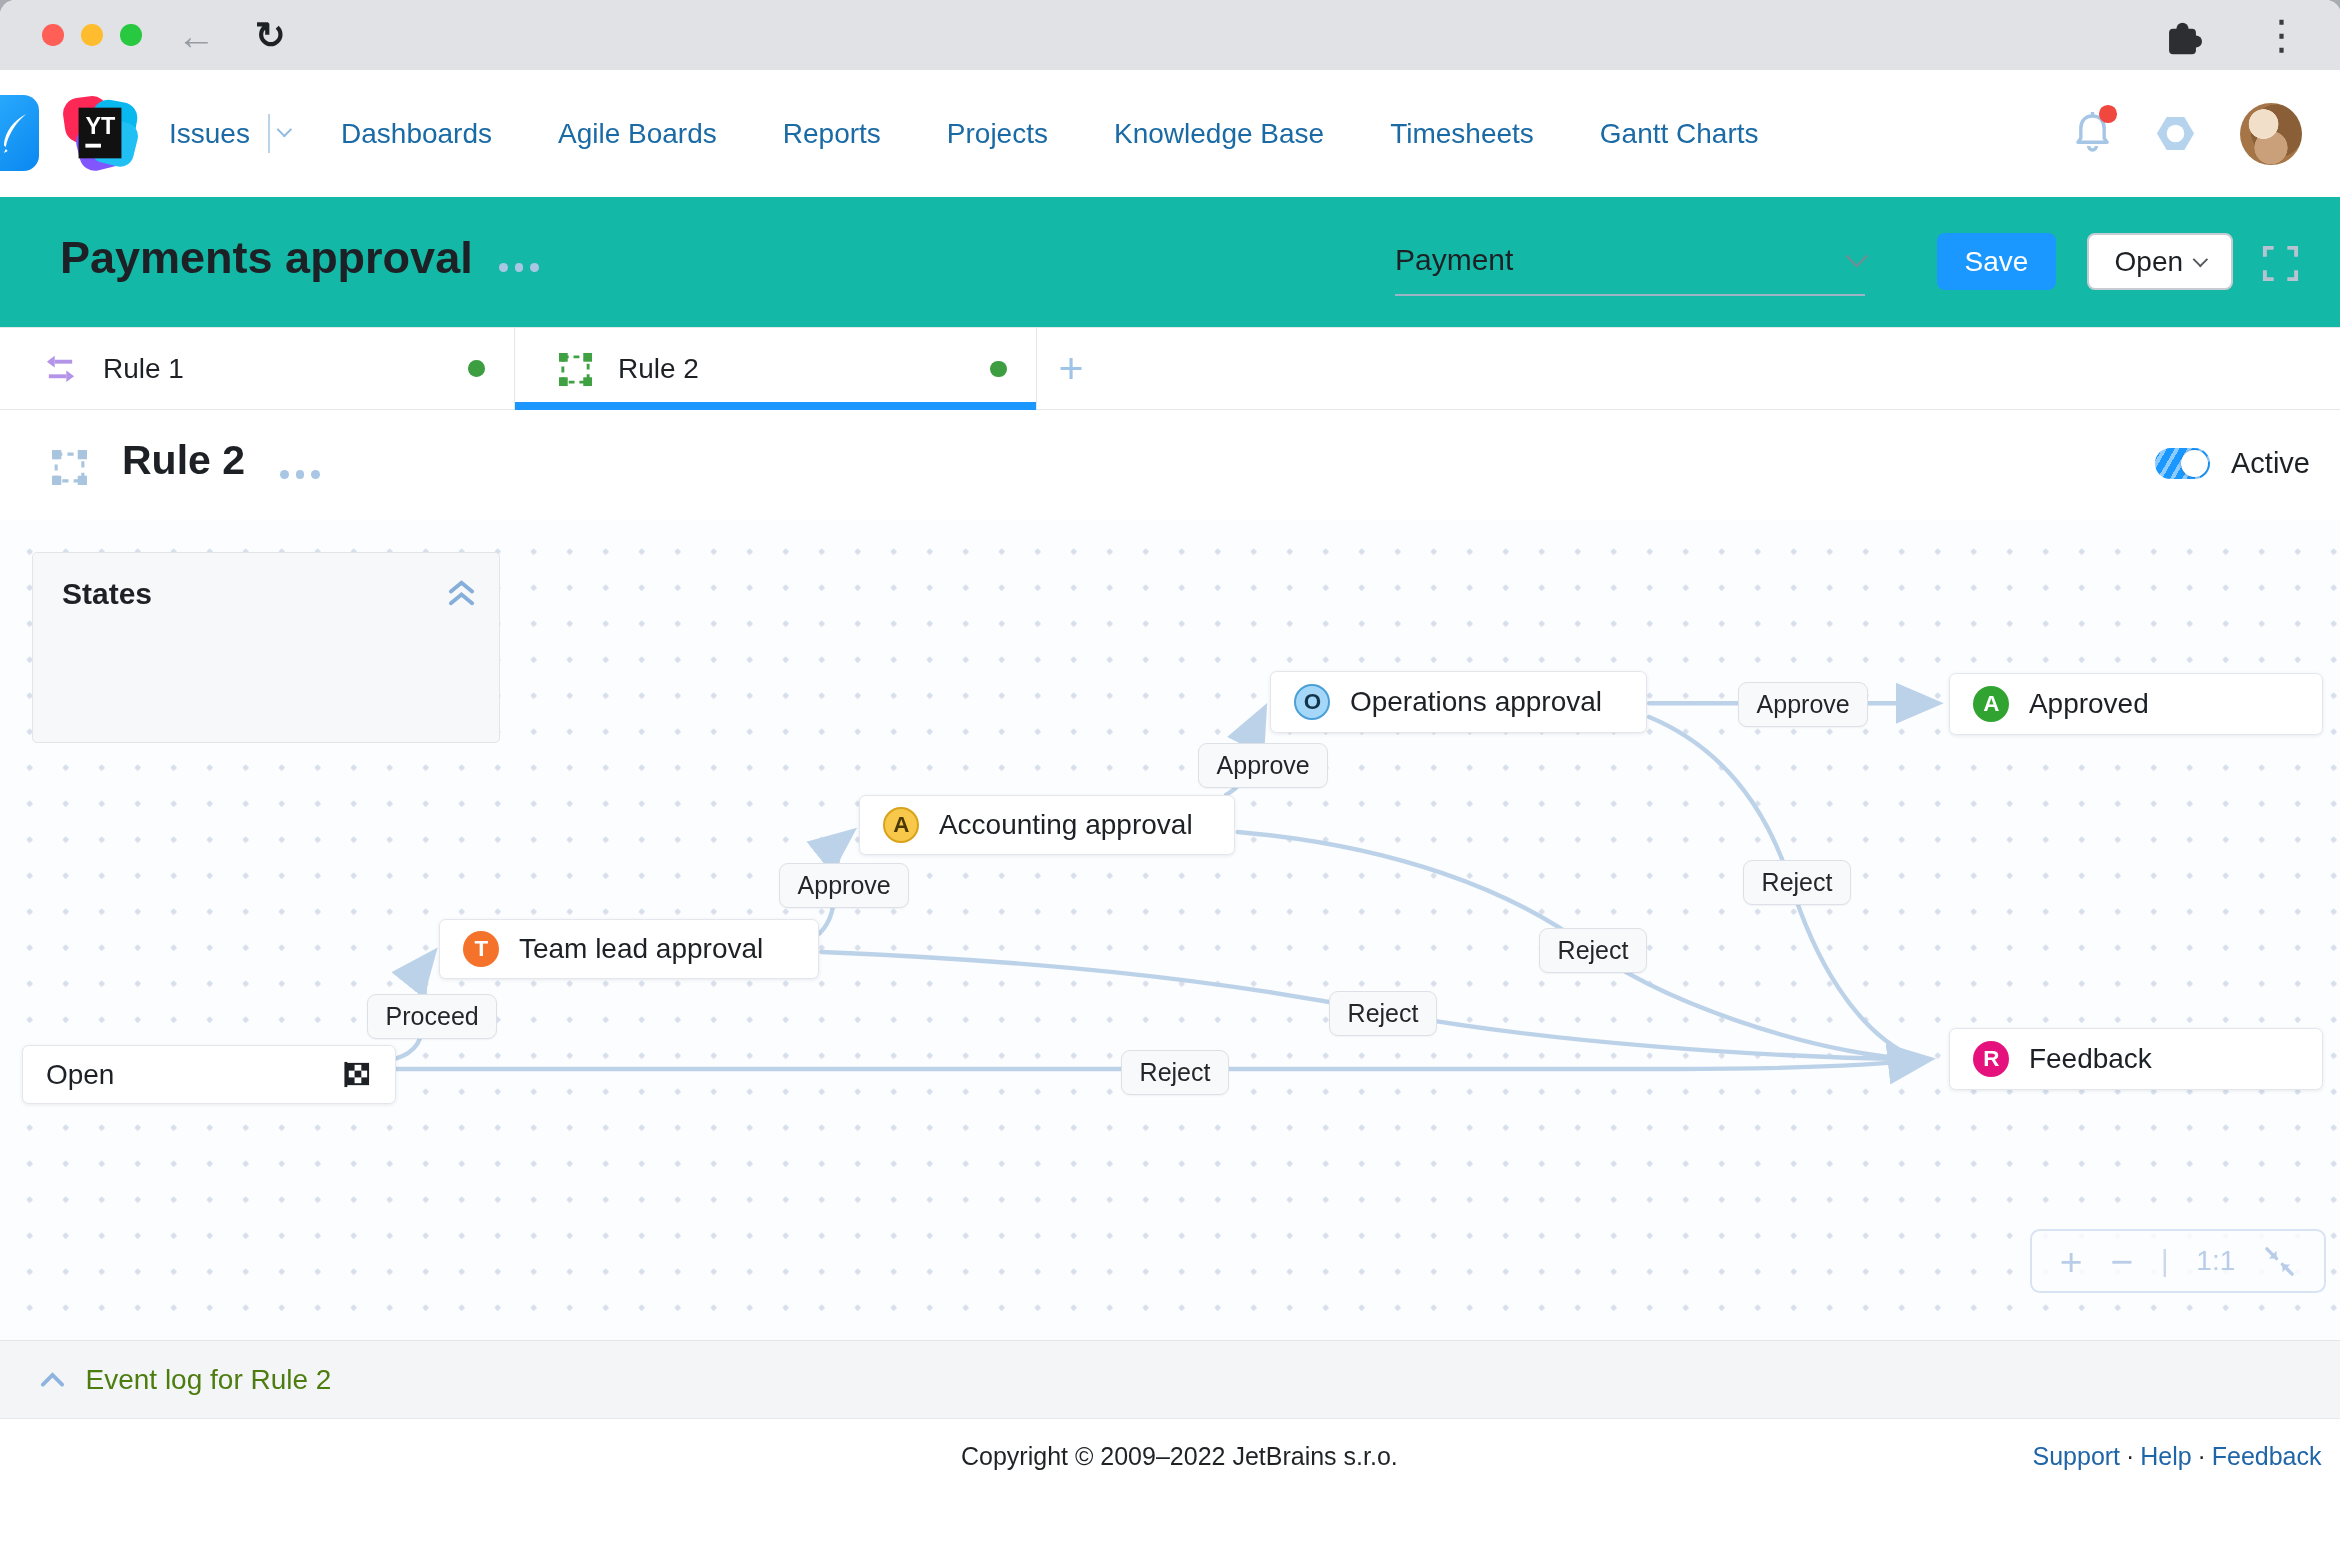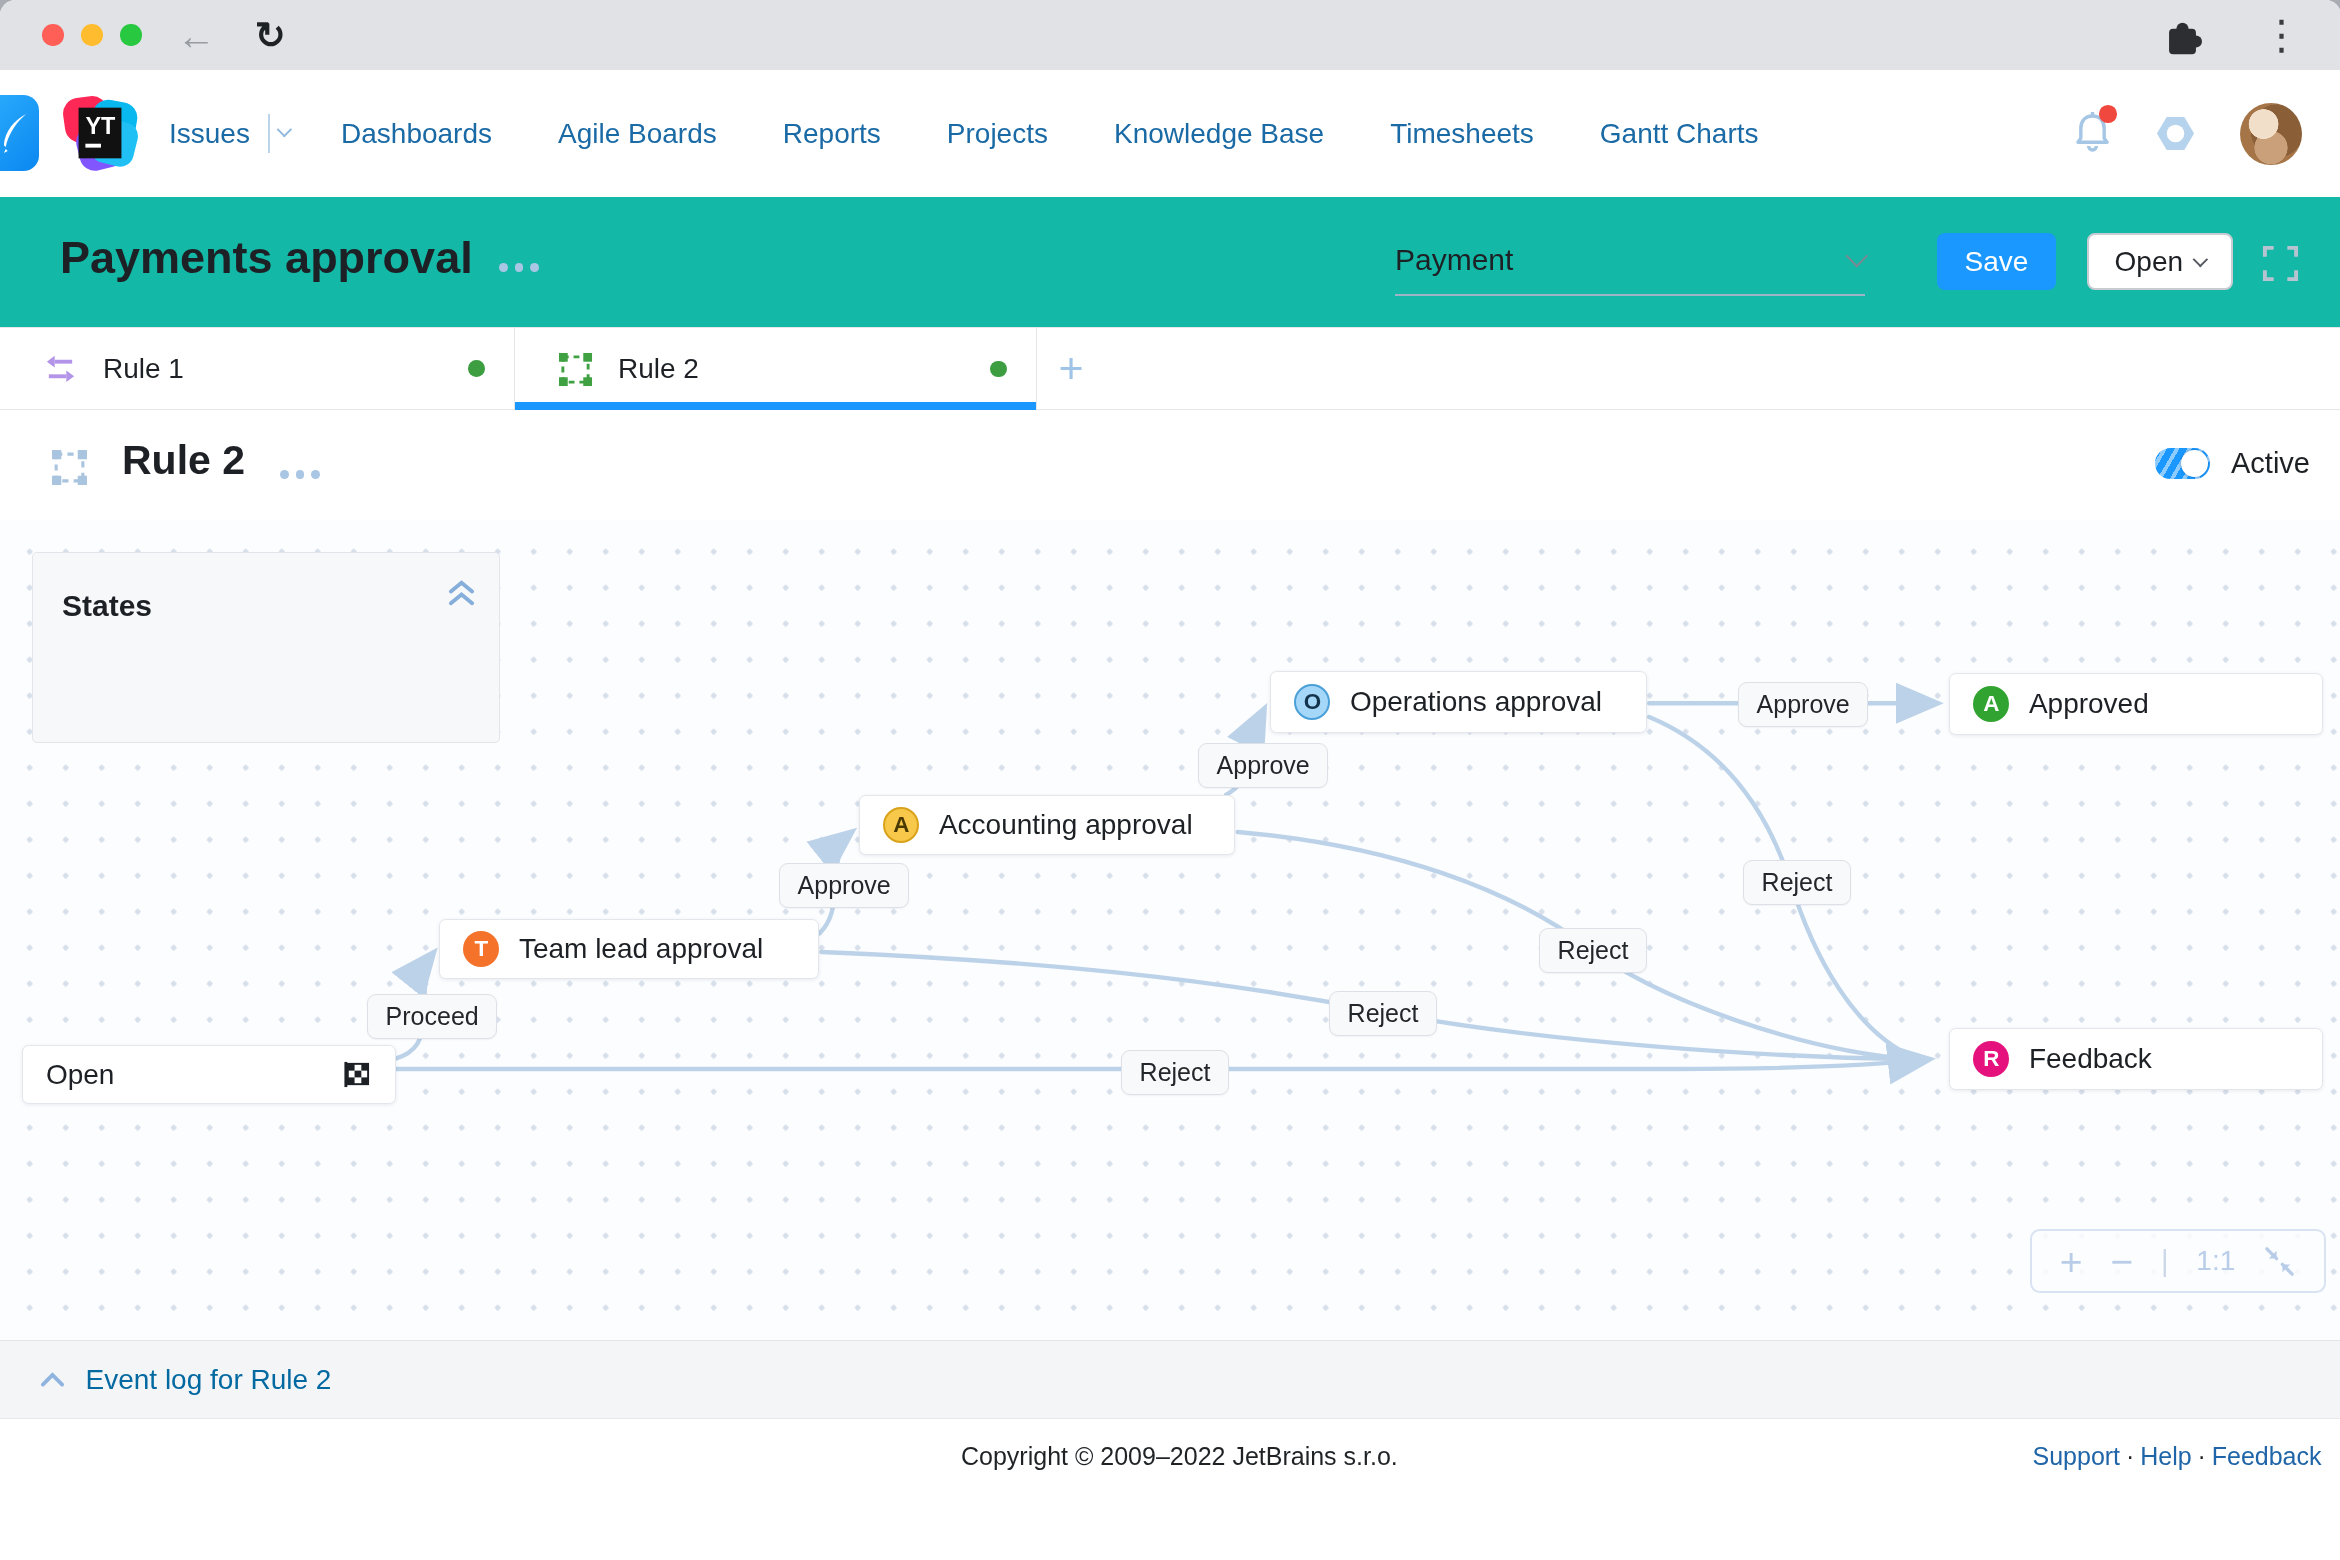--- a/index.html
+++ b/index.html
@@ -90,36 +90,36 @@
   .node { position:absolute; z-index:2; background:#fff; border:1px solid #e3e7ec; border-radius:6.8px;
     box-shadow:0 1px 3.9px rgba(40,60,90,.10); display:flex; align-items:center; padding:0 23.4px; gap:19.5px;
     font-size:28px; color:#1d2125; cursor:pointer;}
   .badge { width:36px; height:36px; border-radius:50%; display:flex; align-items:center; justify-content:center;
     font-size:22.4px; font-weight:bold; color:#fff; flex:none;}
   .badge.yellow { border:2.9px solid #d9a21b; color:#4a3a00; }
   .badge.blue { border:2.9px solid #4a9fd8; color:#14344c; }
   .chip { position:absolute; z-index:3; background:#f8f9fb; border:1px solid #dde1e7; border-radius:9px;
     padding:6.8px 17.6px; font-size:25px; color:#23272b; box-shadow:0 1px 2px rgba(40,60,90,.06); cursor:pointer;}
   .states-panel { position:absolute; left:32px; top:32px; width:468px; height:191px; z-index:2;
-    background:#f7f8fa; border:1px solid #e2e6ea; border-radius:4.9px; padding:36px 29px;}
+    background:#f7f8fa; border:1px solid #e2e6ea; border-radius:4.9px; padding:24px 29px;}
   .states-title { font-size:30px; font-weight:bold; color:#1d2125; }
   .states-collapse { position:absolute; right:23.4px; top:25px; }
   .state-select { margin-top:39px; display:flex; align-items:center; justify-content:space-between;
     border-bottom:2px solid #a9c4dd; padding-bottom:15.6px; cursor:pointer;}
   .state-select span { font-size:30px; color:#24282c; }
   .zoombar { position:absolute; left:2030px; top:709px; width:296px; height:64px; z-index:3;
     background:rgba(252,253,255,.85); border:2px solid #d9e3f2; border-radius:9.8px;
     display:flex; align-items:center; justify-content:space-evenly; color:#b9cde8;}
   .zoombar .zi { font-size:39px; line-height:1; cursor:pointer; }
   .zoombar .zdiv { font-size:29px; color:#ccd8e9; }
   .zoombar .ratio { font-size:28px; cursor:pointer; }
 
   
   .eventlog { height:78px; background:#f4f5f7; border-top:1px solid #e3e5e8; display:flex; align-items:center; }
-  .eventlog-title { font-size:28px; color:#0369a1; margin-left:19.5px; }
+  .eventlog-title { font-size:28px; color:#4d7c0f; margin-left:19.5px; }
   .footer { height:150px; background:#fff; border-top:1px solid #e6e8eb; position:relative; font-size:25px; color:#1f2326; }
   .foot-left { position:absolute; left:39px; top:23.4px; width:751px; line-height:1.6; }
   .foot-center { position:absolute; left:961px; top:23.4px; }
   .foot-right { position:absolute; right:19.5px; top:23.4px; }
   .blue-link { color:#2065a8; cursor:pointer; }
   .sep { color:#1f2326; margin:0 5.9px; }
 </style>
 </head>
 <body>
 

